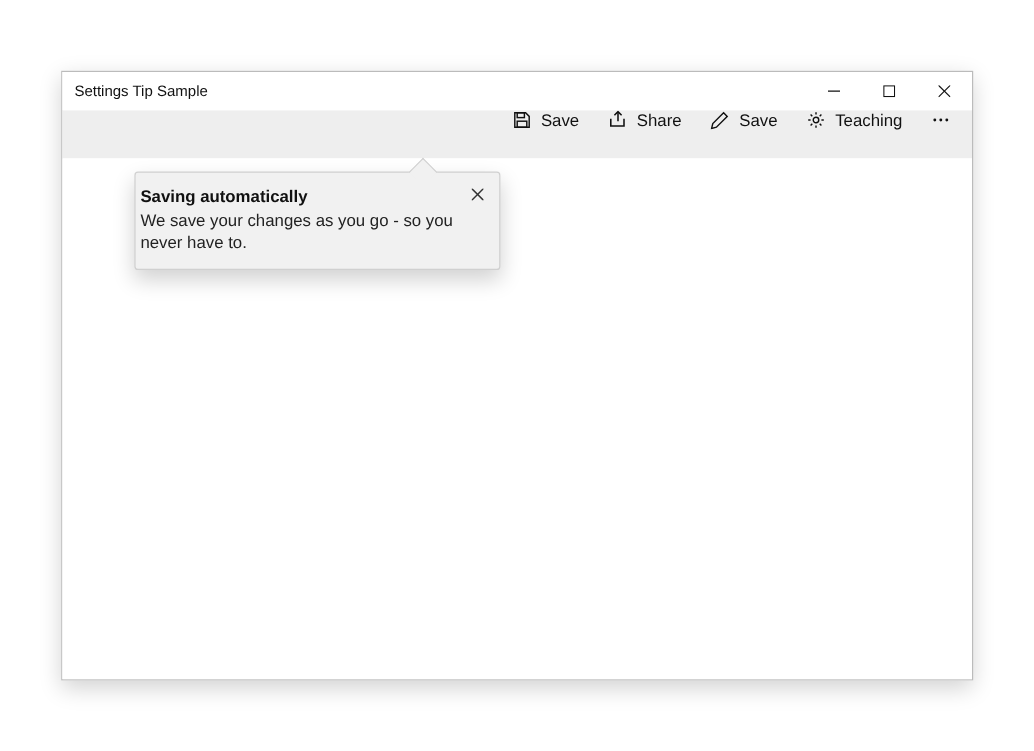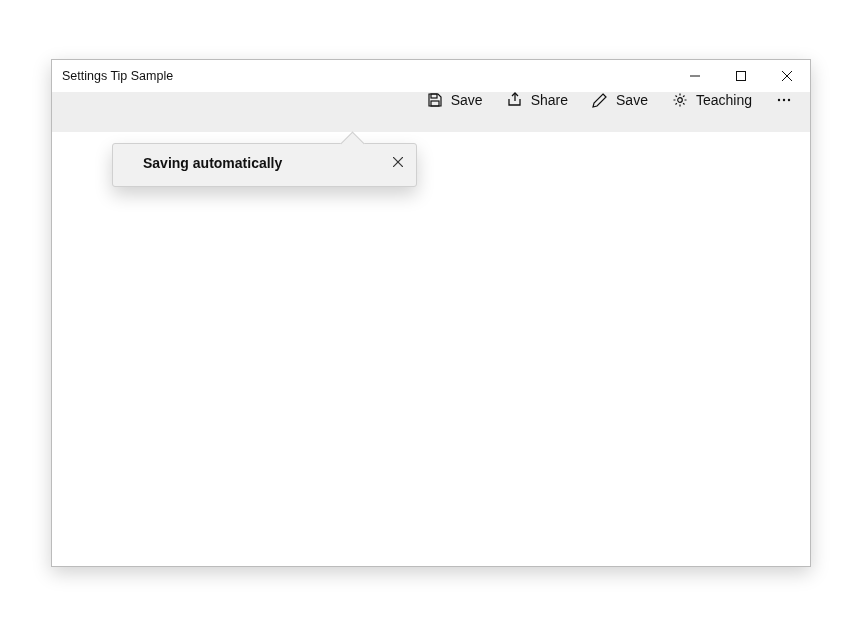--- a/index.html
+++ b/index.html
@@ -74,21 +74,21 @@
     }
     .teaching-tip {
       position: absolute;
       left: 60px;
       top: 11px;
       width: 305px;
       background: #f1f1f1;
       border: 1px solid #d0d0d0;
       border-radius: 3px;
       box-shadow: 0 8px 18px rgba(0,0,0,0.18);
-      padding: 11px 12px 12px 30px;
+      padding: 11px 12px 12px 4px;
     }
     .teaching-tip::after {
       content: "";
       position: absolute;
       top: -9px;
       right: 55px;
       width: 16px;
       height: 16px;
       background: #f1f1f1;
       border-left: 1px solid #d0d0d0;
@@ -198,15 +198,16 @@
 
   <div class="content">
     <div class="teaching-tip">
       <div class="tip-close">
         <svg viewBox="0 0 10 10">
             <line x1="0" y1="0" x2="10" y2="10" stroke="#333" stroke-width="1.2"></line>
             <line x1="10" y1="0" x2="0" y2="10" stroke="#333" stroke-width="1.2"></line>
           </svg>
       </div>
       <div class="tip-title">Saving automatically</div>
+      <div class="tip-body">We save your changes as you go - so you never have to.</div>
     </div>
   </div>
 </div>
 
 </body></html>

